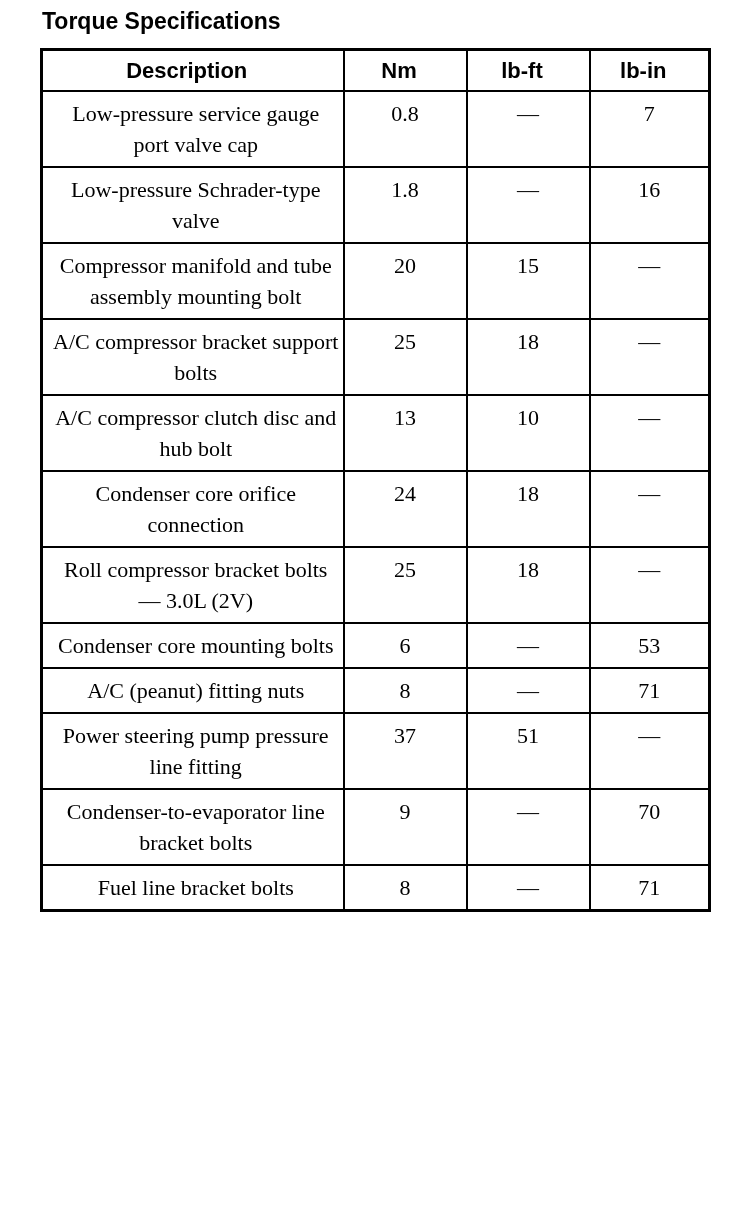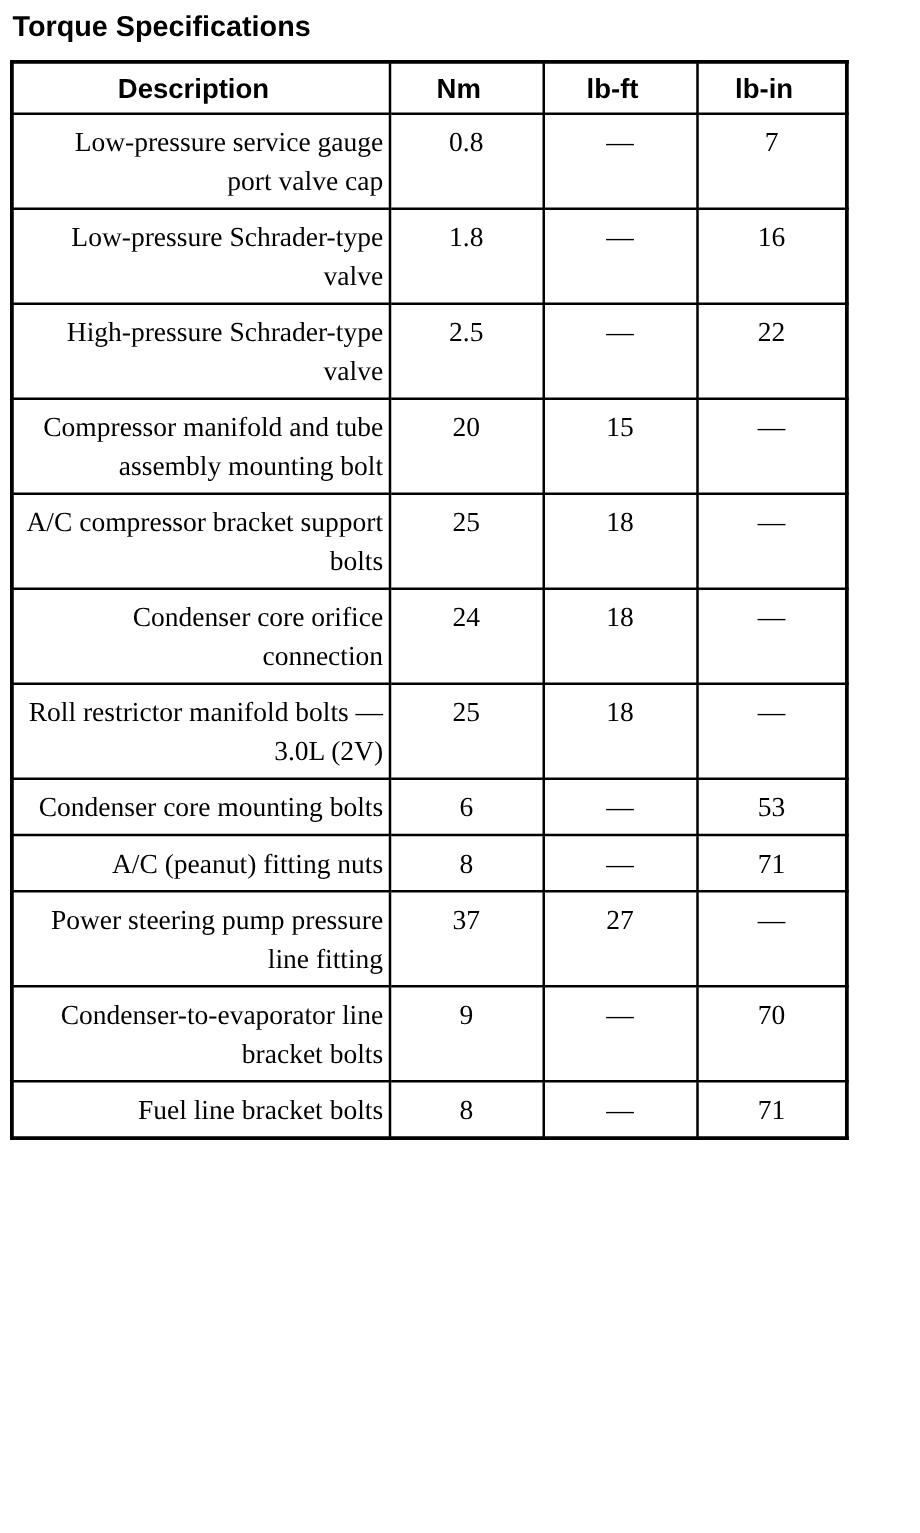--- a/index.html
+++ b/index.html
@@ -7,20 +7,21 @@
     padding: 0;
     background: #ffffff;
     color: #000000;
   }
   body {
     width: 736px;
     font-family: "Liberation Serif", serif;
   }
   .page {
     padding: 4px 8px 10px 8px;
+    margin-left: 32px;
   }
   .doc-title {
     font-family: "Liberation Sans", sans-serif;
     font-weight: bold;
     font-size: 23px;
     margin: 4px 0 13px 2px;
     letter-spacing: 0px;
   }
   table.spec-table {
     border-collapse: collapse;
@@ -42,21 +43,21 @@
     vertical-align: middle;
   }
   table.spec-table td {
     border: 2px solid #000000;
     font-size: 22px;
     line-height: 31px;
     vertical-align: top;
     padding: 6px 8px 6px 8px;
   }
   table.spec-table td.desc {
-    text-align: right;
+    text-align: center;
     padding-left: 10px;
     padding-right: 4px;
   }
   table.spec-table td.val {
     text-align: center;
   }
 </style>
 </head>
 <body>
 
@@ -86,65 +87,65 @@
           <td class="val">—</td>
           <td class="val">7</td>
         </tr>
         <tr>
           <td class="desc">Low-pressure Schrader-type valve</td>
           <td class="val">1.8</td>
           <td class="val">—</td>
           <td class="val">16</td>
         </tr>
         <tr>
-          <td class="desc">High-pressure Schrader-type valve</td>
-          <td class="val">2.5</td>
-          <td class="val">—</td>
-          <td class="val">22</td>
-        </tr>
-        <tr>
           <td class="desc">Compressor manifold and tube assembly mounting bolt</td>
           <td class="val">20</td>
           <td class="val">15</td>
           <td class="val">—</td>
         </tr>
         <tr>
           <td class="desc">A/C compressor bracket support bolts</td>
           <td class="val">25</td>
           <td class="val">18</td>
           <td class="val">—</td>
         </tr>
         <tr>
+          <td class="desc">A/C compressor clutch disc and hub bolt</td>
+          <td class="val">13</td>
+          <td class="val">10</td>
+          <td class="val">—</td>
+        </tr>
+        <tr>
           <td class="desc">Condenser core orifice connection</td>
           <td class="val">24</td>
           <td class="val">18</td>
           <td class="val">—</td>
         </tr>
         <tr>
-          <td class="desc">Roll restrictor manifold bolts — 3.0L (2V)</td>
+          <td class="desc">Roll compressor bracket bolts — 3.0L (2V)</td>
           <td class="val">25</td>
           <td class="val">18</td>
           <td class="val">—</td>
         </tr>
         <tr>
           <td class="desc">Condenser core mounting bolts</td>
           <td class="val">6</td>
           <td class="val">—</td>
           <td class="val">53</td>
         </tr>
         <tr>
           <td class="desc">A/C (peanut) fitting nuts</td>
           <td class="val">8</td>
           <td class="val">—</td>
           <td class="val">71</td>
         </tr>
         <tr>
           <td class="desc">Power steering pump pressure line fitting</td>
           <td class="val">37</td>
-          <td class="val">27</td>
+          <td class="val">51</td>
           <td class="val">—</td>
         </tr>
         <tr>
           <td class="desc">Condenser-to-evaporator line bracket bolts</td>
           <td class="val">9</td>
           <td class="val">—</td>
           <td class="val">70</td>
         </tr>
         <tr>
           <td class="desc">Fuel line bracket bolts</td>

